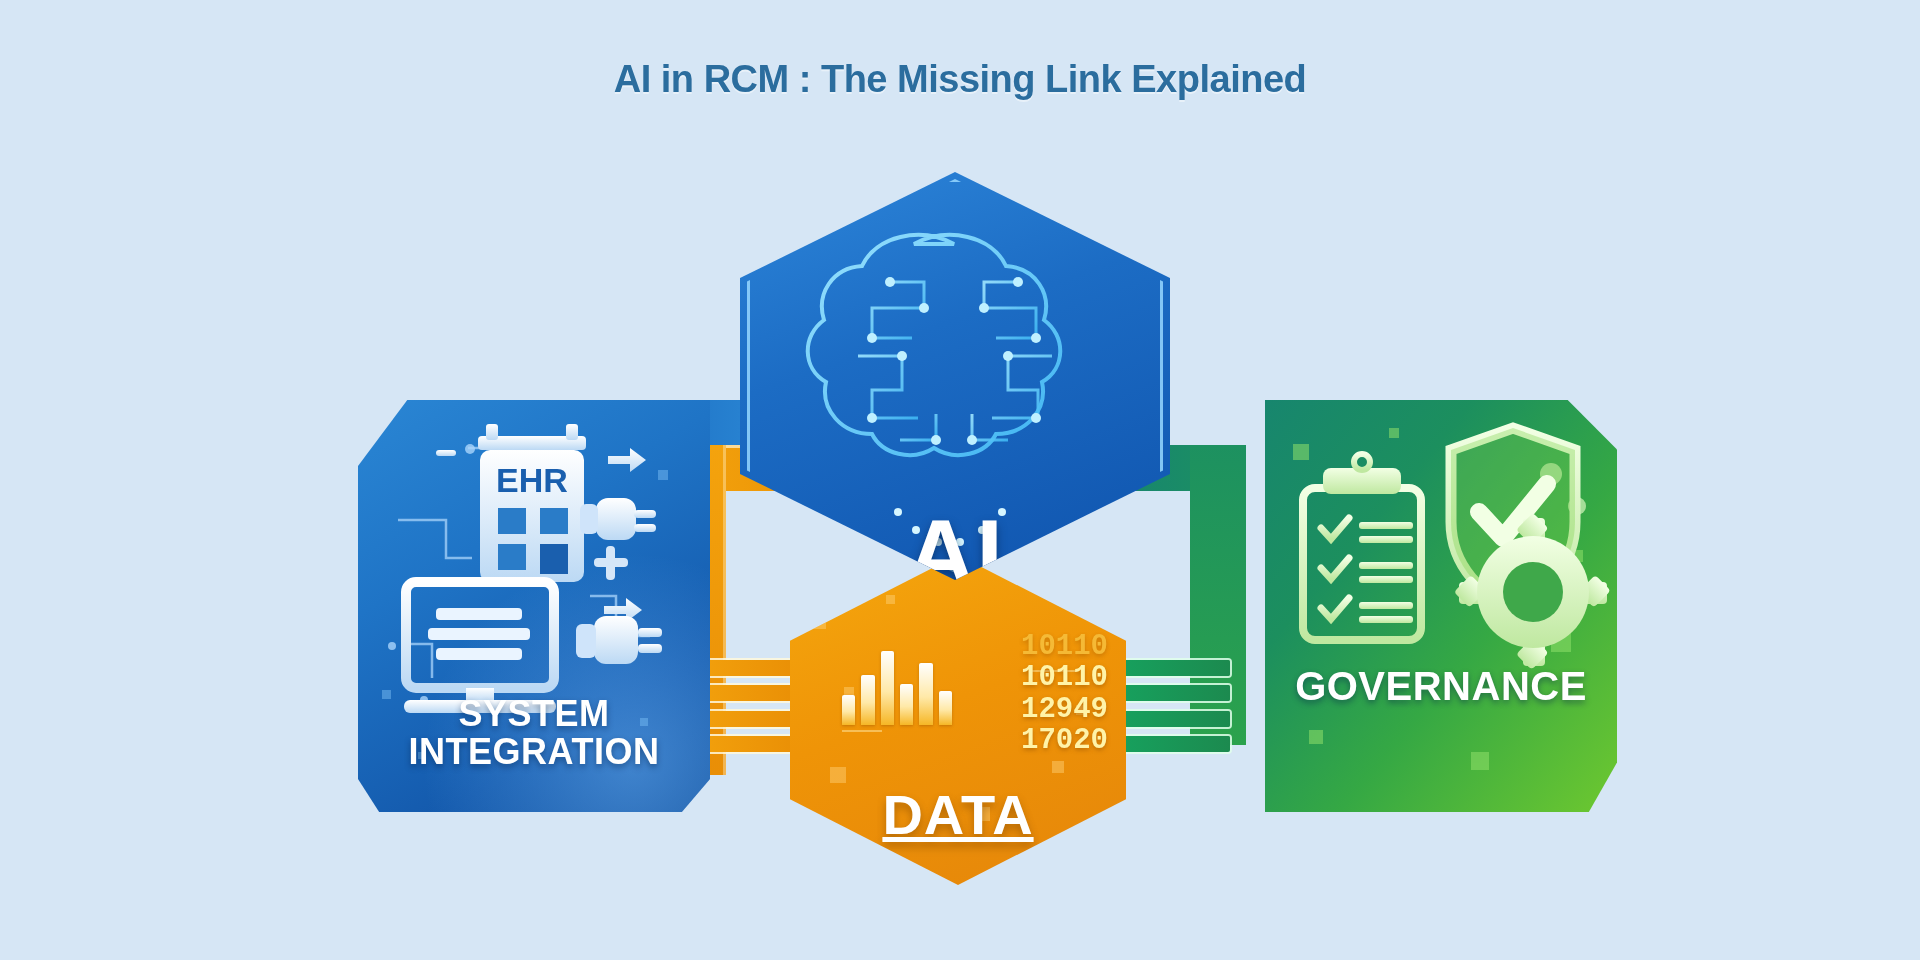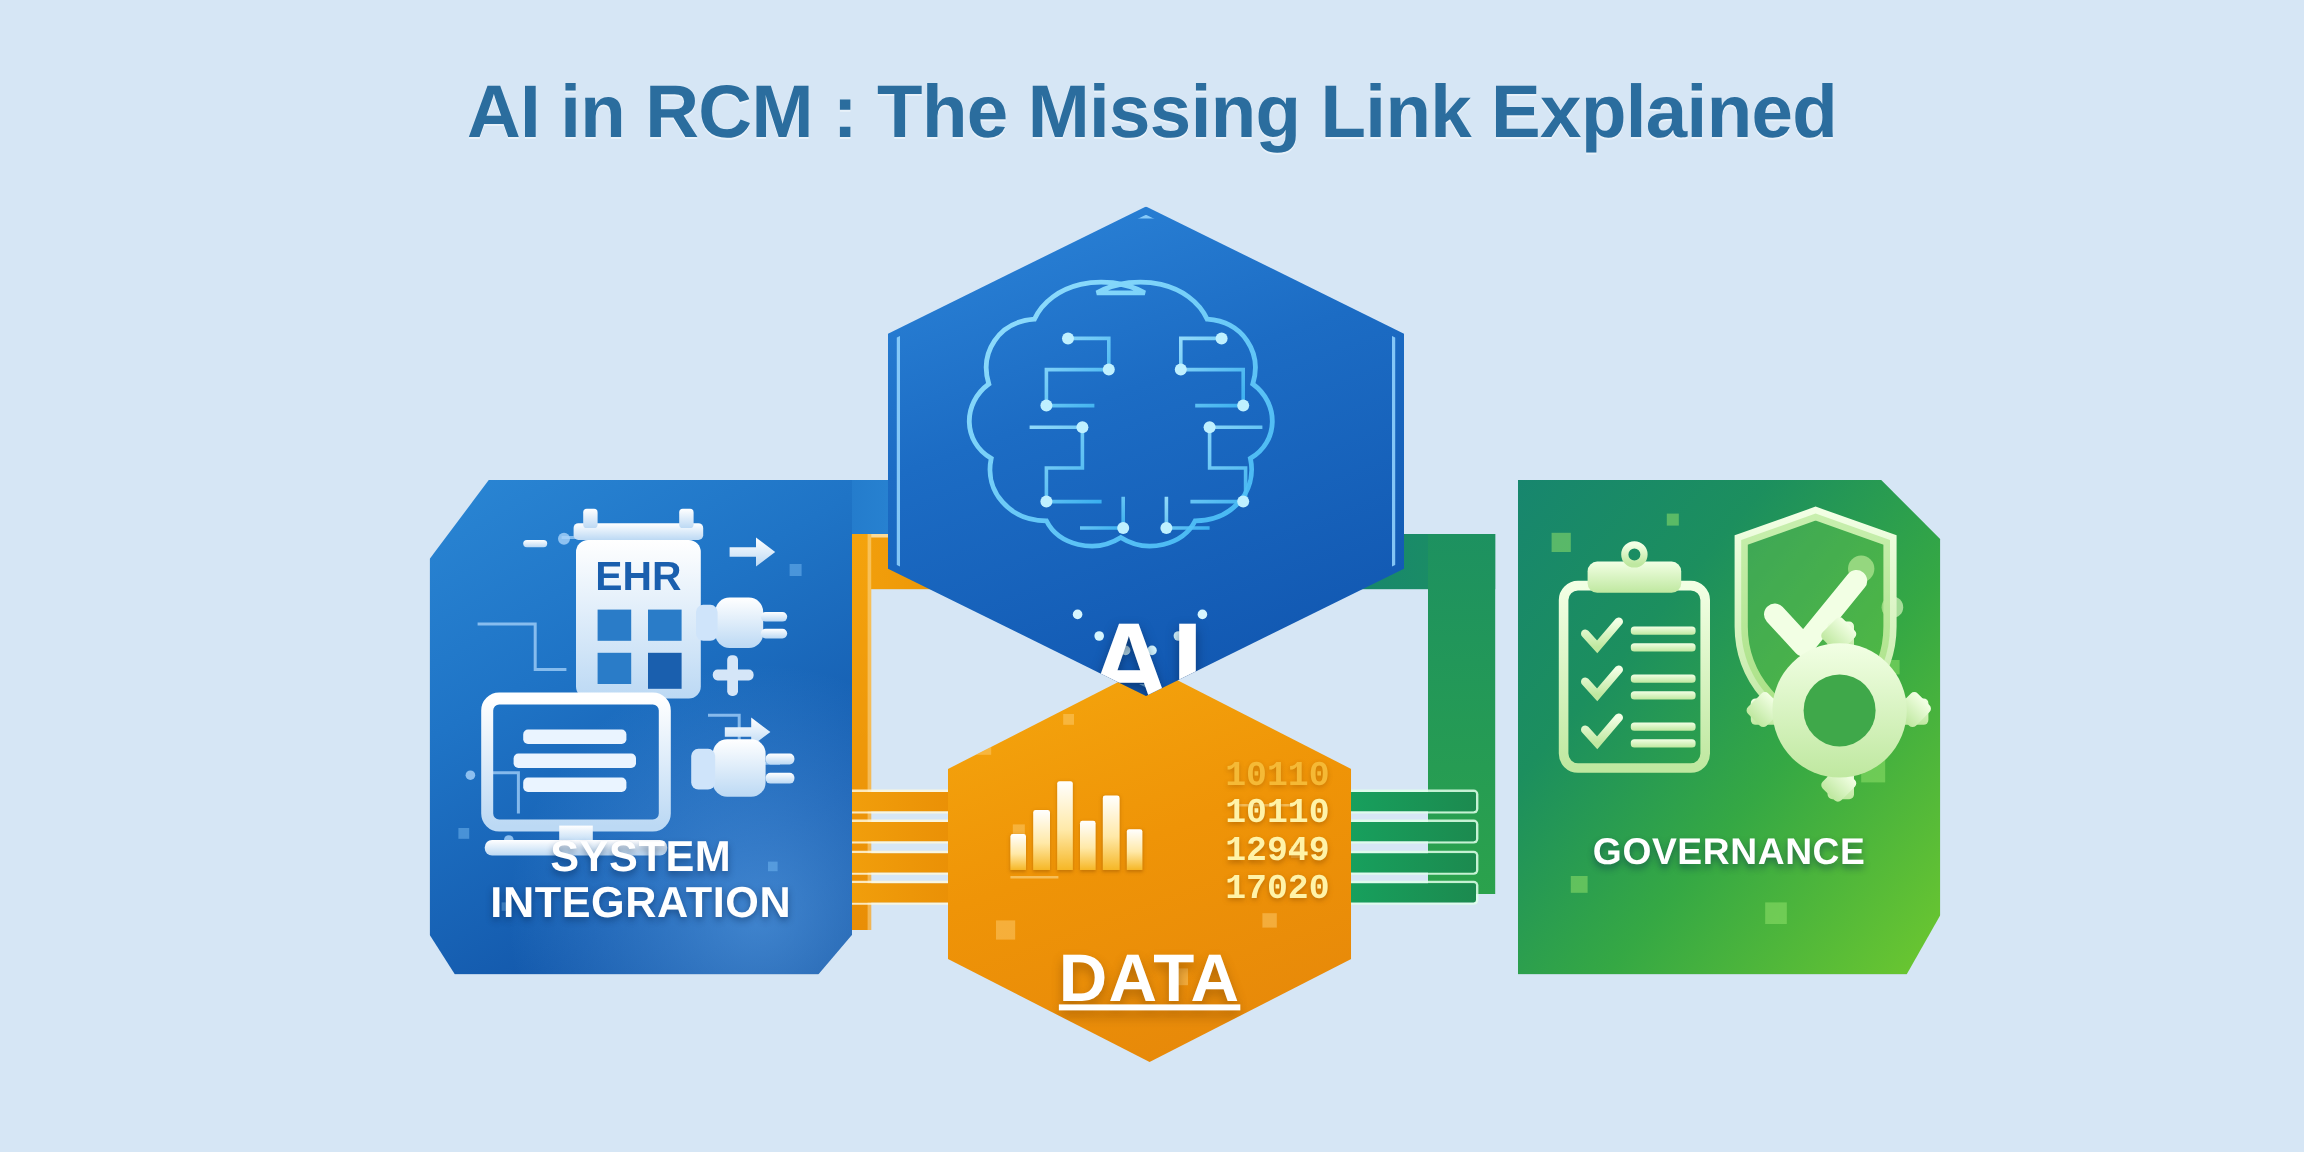--- a/index.html
+++ b/index.html
@@ -8,21 +8,21 @@
     background:#d6e6f5;
     font-family:"Liberation Sans", sans-serif;
   }
   #stage{ position:relative; width:1920px; height:960px; background:#d6e6f5; }
 
   
   #title{
     position:absolute; top:58px; left:0; width:1920px;
     text-align:center;
     font-family:"Liberation Sans", sans-serif;
-    font-size:62px; font-weight:bold; letter-spacing:-0.5px;
+    font-size:38px; font-weight:bold; letter-spacing:-0.5px;
     color:#2b6d9e;
     text-shadow:0 2px 0 rgba(255,255,255,.45);
     white-space:nowrap;
   }
 
   
   .panel{ position:absolute;margin-left:20px; }
 
   
   #left-card{
@@ -47,21 +47,21 @@
 
   
   .caption{
     position:absolute; left:0; width:100%;
     text-align:center; color:#ffffff;
     font-weight:bold; letter-spacing:.5px;
     text-shadow:0 3px 6px rgba(0,30,70,.45);
     line-height:1.04;
   }
   #left-caption{ bottom:42px; font-size:36px; }
-  #right-caption{ bottom:86px; font-size:31px; }
+  #right-caption{ bottom:104px; font-size:40px; }
 
   
   .hex{ position:absolute; }
   #ai-hex{
     left:740px; top:172px; width:430px; height:408px;
     background:linear-gradient(160deg,#2d86da 0%,#1c6cc4 40%,#0f53ad 100%);
     clip-path:polygon(50% 0%, 100% 26%, 100% 74%, 50% 100%, 0% 74%, 0% 26%);
     box-shadow:0 10px 34px rgba(15,60,120,.35);
     overflow:hidden;
   }

